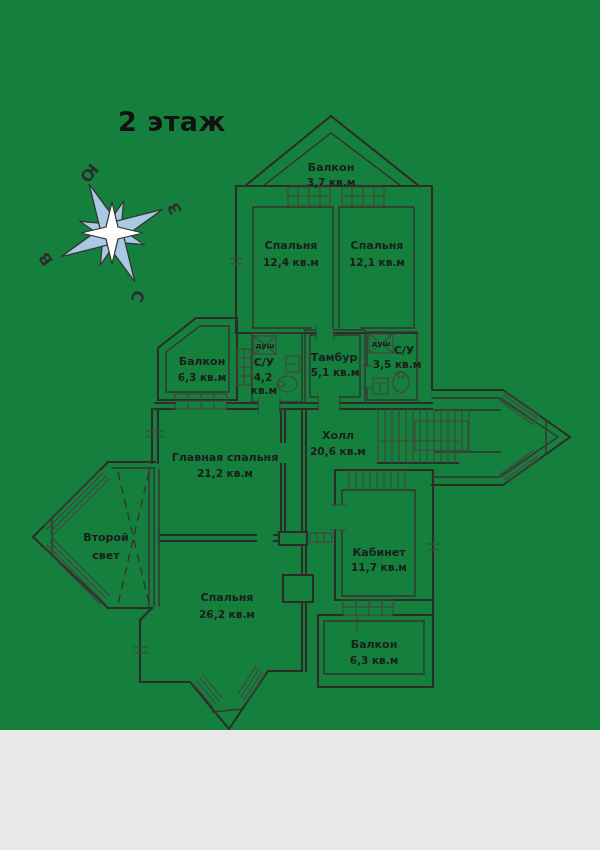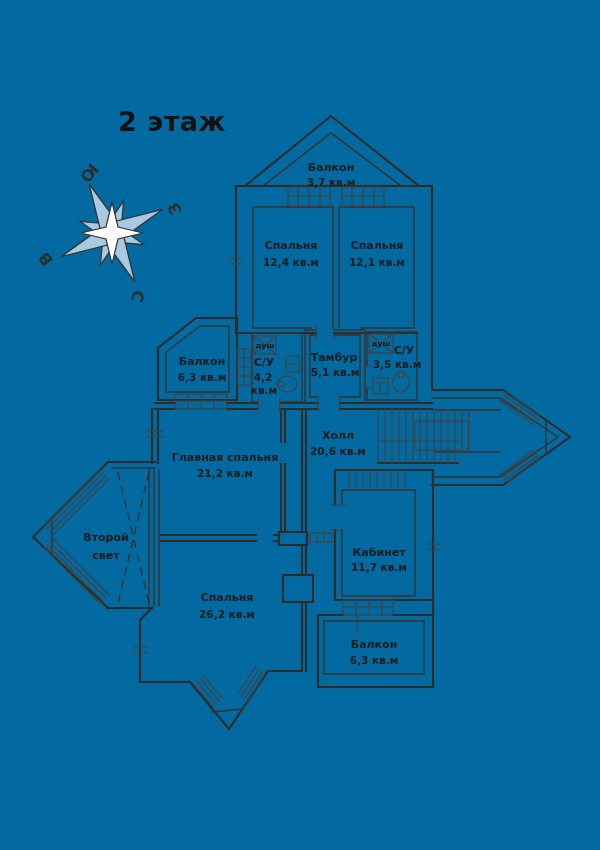--- a/index.html
+++ b/index.html
@@ -1,17 +1,17 @@
 <!DOCTYPE html>
 <html><head>
 <meta charset="utf-8">
 <style>
   html,body{margin:0;padding:0;}
   body{font-family:"DejaVu Sans", sans-serif;background:#e8e8e8;}
-  .stage{position:relative;width:600px;height:850px;background:#0369a1;overflow:hidden;}
+  .stage{position:relative;width:600px;height:730px;background:#15803d;overflow:hidden;}
   .plan-svg{position:absolute;left:0;top:0;}
   .page-title{position:absolute;left:118px;top:106px;font-size:27px;font-weight:700;color:#111;letter-spacing:0.5px;}
   svg text{font-family:"DejaVu Sans", sans-serif;fill:#1c1c1c;}
   .rname{font-size:11px;font-weight:700;}
   .rarea{font-size:10.5px;font-weight:700;}
   .fixlab{font-size:7.5px;font-weight:700;}
   .complab{font-size:16px;font-weight:700;fill:#2d2d2d;}
   .w2{stroke:#2e2c29;stroke-width:2.1;fill:none;stroke-linecap:square;}
   .w14{stroke:#35332f;stroke-width:1.4;fill:none;stroke-linecap:square;}
   .w11{stroke:#45423d;stroke-width:1.1;fill:none;stroke-linecap:square;}

